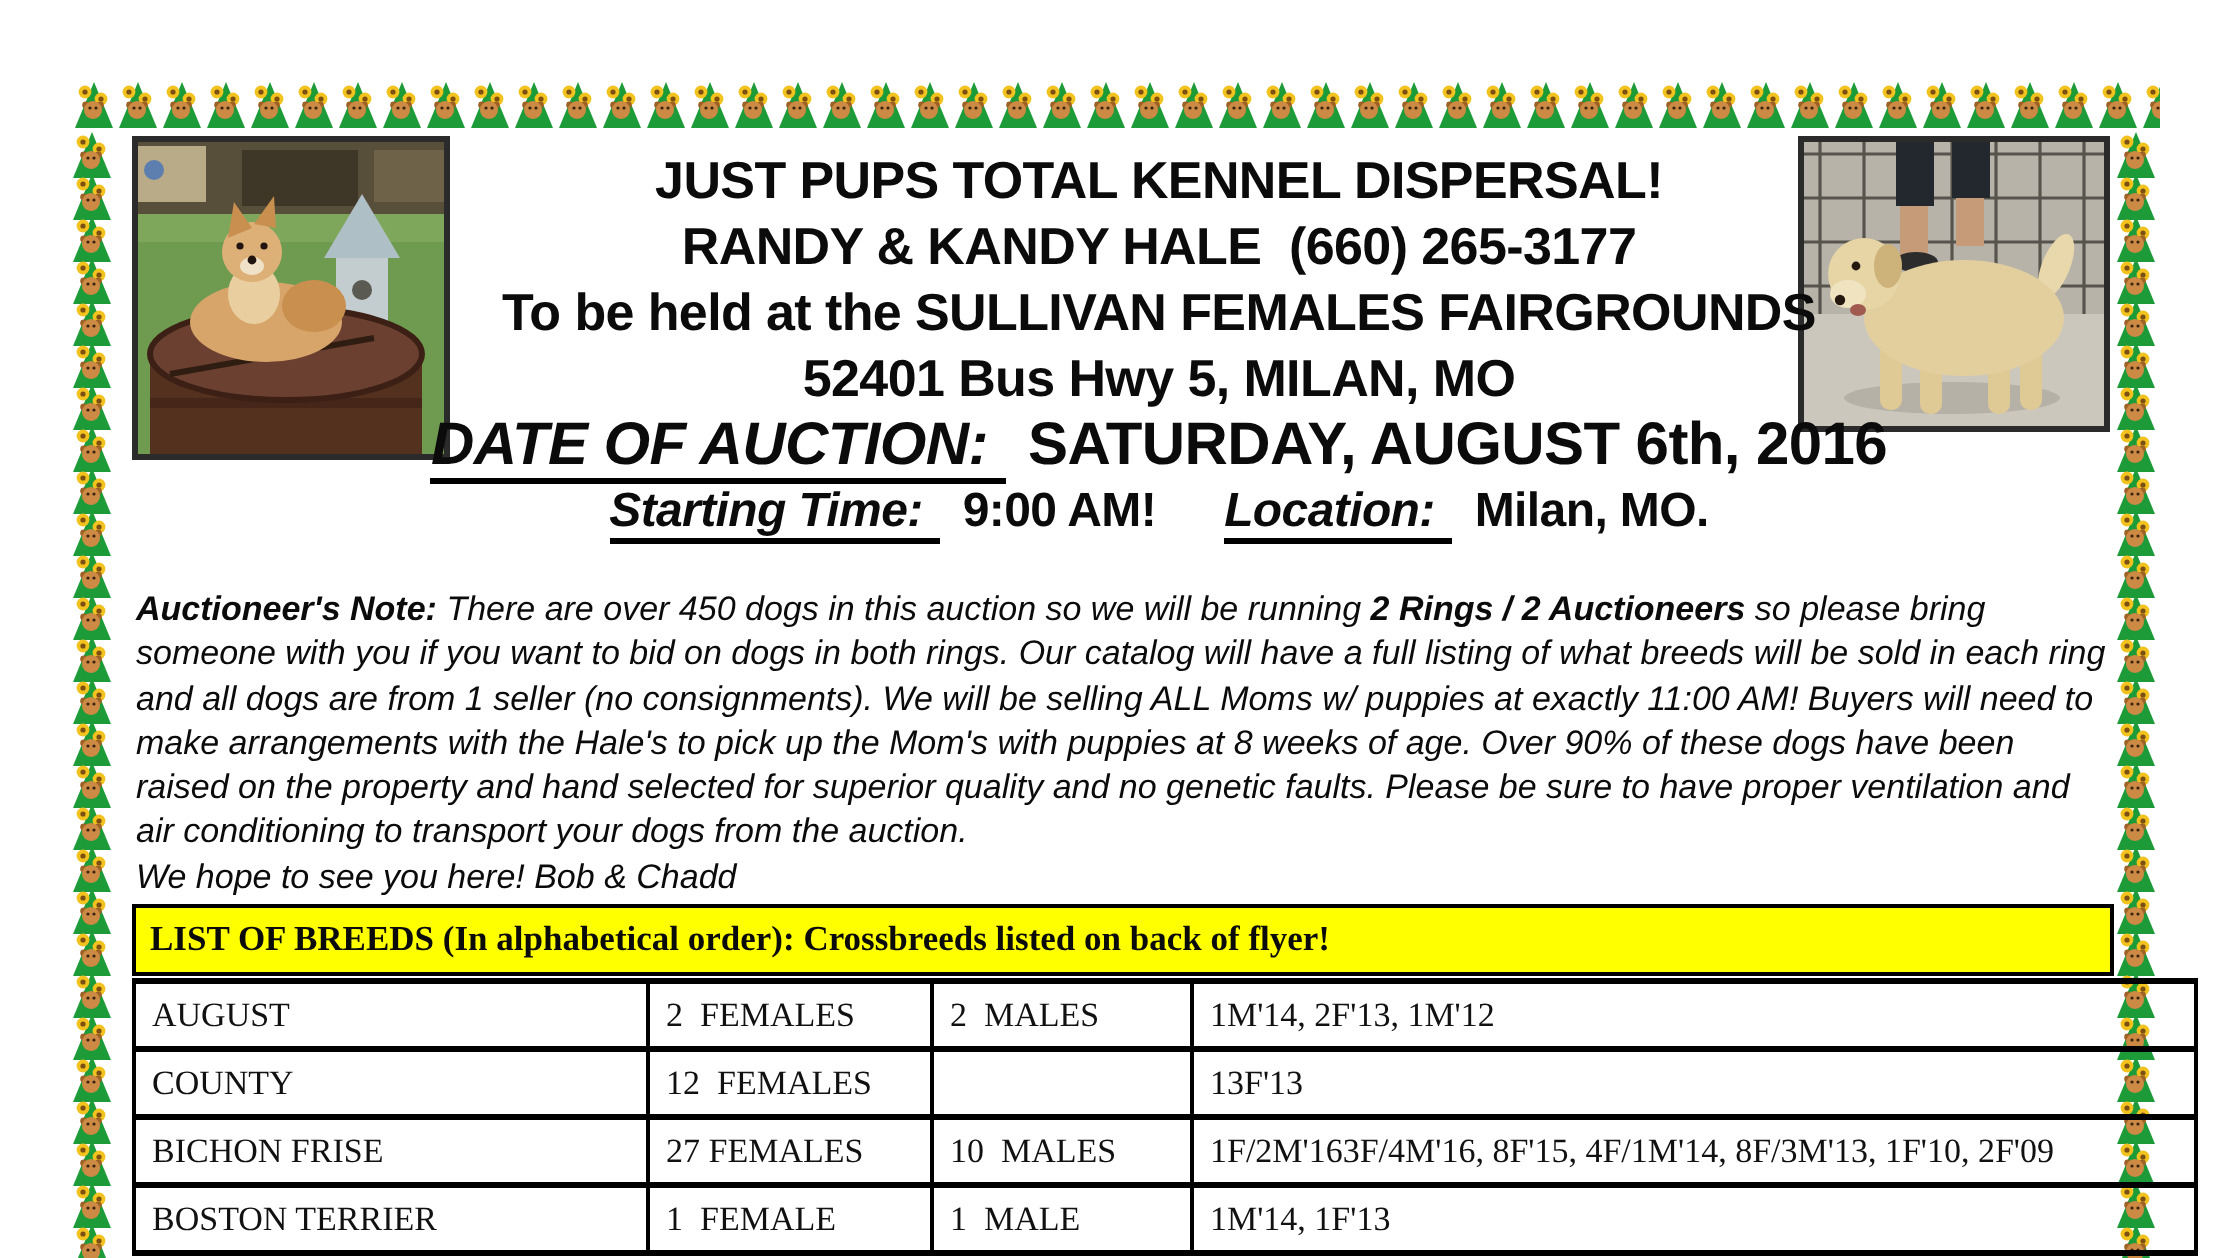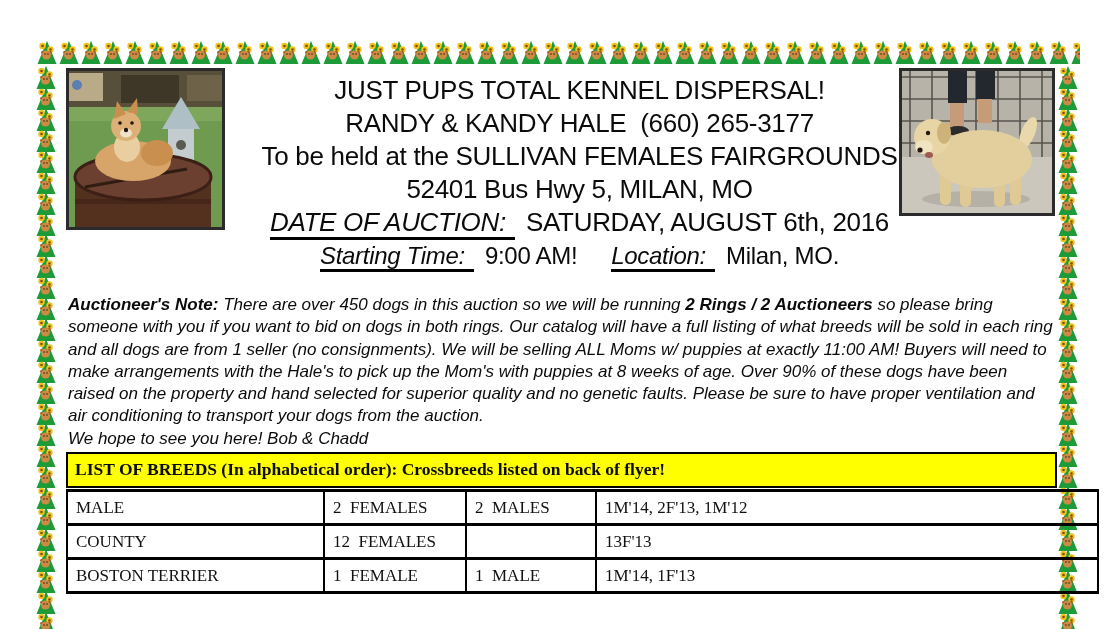--- a/index.html
+++ b/index.html
@@ -23,22 +23,22 @@
   .strip-right{left:1057px;top:64px;width:24px;height:565px;flex-direction:column;}
   .bicon{flex:0 0 auto;width:22px;height:26px;}
   .strip-left .bicon,.strip-right .bicon{margin-bottom:-5px;}
   
   .photo{position:absolute;border:3px solid #2b2b2b;box-sizing:border-box;}
   .photo svg{display:block;width:100%;height:100%;}
   .photo-left{left:66px;top:68px;width:159px;height:162px;}
   .photo-right{left:899px;top:68px;width:156px;height:148px;}
   
   .header{position:absolute;left:66px;top:74px;width:991px;text-align:center;}
-  .h1{font-size:26px;line-height:33px;font-weight:normal;letter-spacing:-0.3px;white-space:pre;padding-left:36px;}
-  .dateline{font-size:26px;text-align:center;}
+  .h1{font-size:26px;line-height:33px;font-weight:bold;letter-spacing:-0.3px;white-space:pre;padding-left:36px;}
+  .dateline{font-size:30px;text-align:center;}
   .timeline{font-size:24px;}
   .lbl{font-style:italic;border-bottom:3px solid #000;padding-right:9px;margin-right:11px;}
   .timeline .lbl2{margin-left:34px;}
   .rain{font-size:16px;line-height:20px;font-weight:bold;font-style:italic;margin-top:1px;white-space:pre;}
   
   .note{
     position:absolute;left:68px;top:294px;width:987px;
     font-style:italic;font-size:17px;line-height:22.3px;text-align:left;
   }
   .note-label,.note-bold{font-weight:bold;}
@@ -1390,30 +1390,36 @@
     <span class="note-bold">2  Rings / 2 Auctioneers</span>
     <span>so please bring someone with you if you want to bid on dogs in both rings. Our catalog will have a full listing of what breeds will be sold in each ring and all dogs are from 1 seller (no consignments). We will be selling ALL Moms w/ puppies at exactly 11:00 AM! Buyers will need to make arrangements with the Hale's to pick up the Mom's with puppies at 8 weeks of age. Over 90% of these dogs have been raised on the property and hand selected for superior quality and no genetic faults. Please be sure to have proper ventilation and air conditioning to transport your dogs from the auction.</span>
     <div class="signoff">We hope to see you here! Bob &amp; Chadd</div>
   </div>
 
   <div class="banner">LIST OF BREEDS (In alphabetical order): Crossbreeds listed on back of flyer!</div>
 
   <table class="breeds">
     <tbody>
         <tr>
-      <td class="col-breed">MALE</td>
+      <td class="col-breed">AUGUST</td>
       <td class="col-f">2  FEMALES</td>
       <td class="col-m">2  MALES</td>
       <td class="col-codes">1M'14, 2F'13, 1M'12</td>
     </tr>
     <tr>
       <td class="col-breed">COUNTY</td>
       <td class="col-f">12  FEMALES</td>
       <td class="col-m"></td>
       <td class="col-codes">13F'13</td>
+    </tr>
+    <tr>
+      <td class="col-breed">BICHON FRISE</td>
+      <td class="col-f">27 FEMALES</td>
+      <td class="col-m">10  MALES</td>
+      <td class="col-codes">1F/2M'163F/4M'16, 8F'15, 4F/1M'14, 8F/3M'13, 1F'10, 2F'09</td>
     </tr>
     <tr>
       <td class="col-breed">BOSTON TERRIER</td>
       <td class="col-f">1  FEMALE</td>
       <td class="col-m">1  MALE</td>
       <td class="col-codes">1M'14, 1F'13</td>
     </tr>
   </tbody>
     </table>
 

